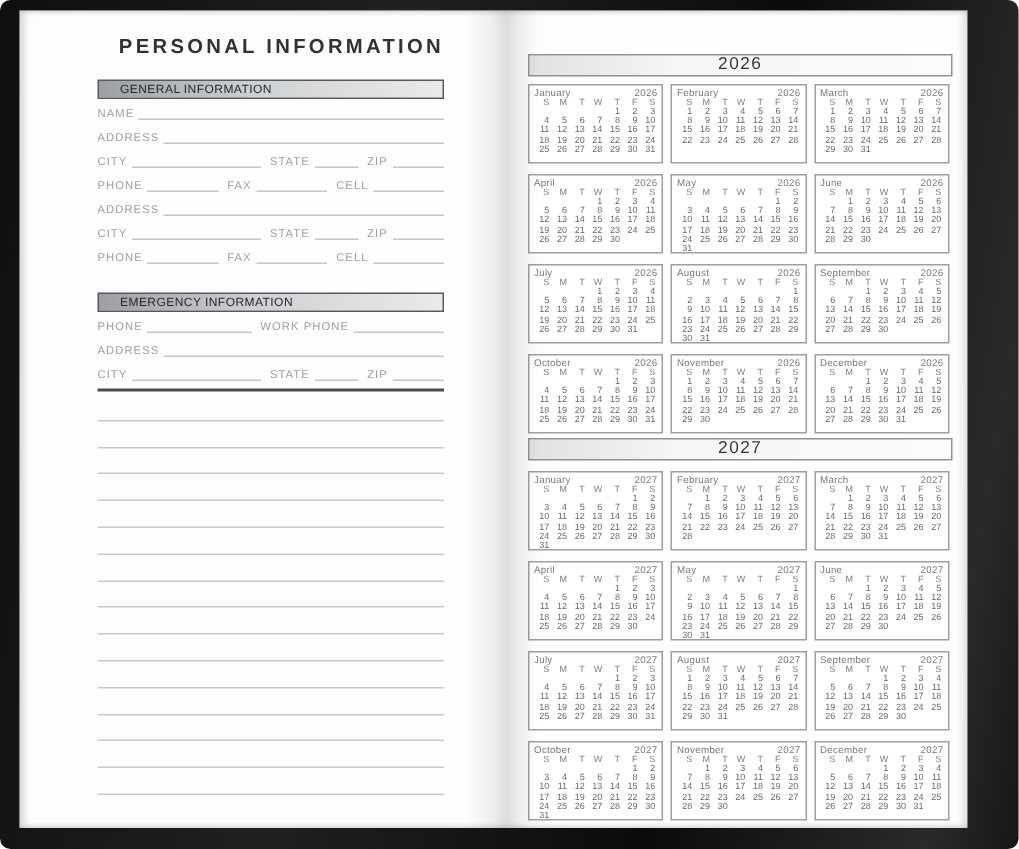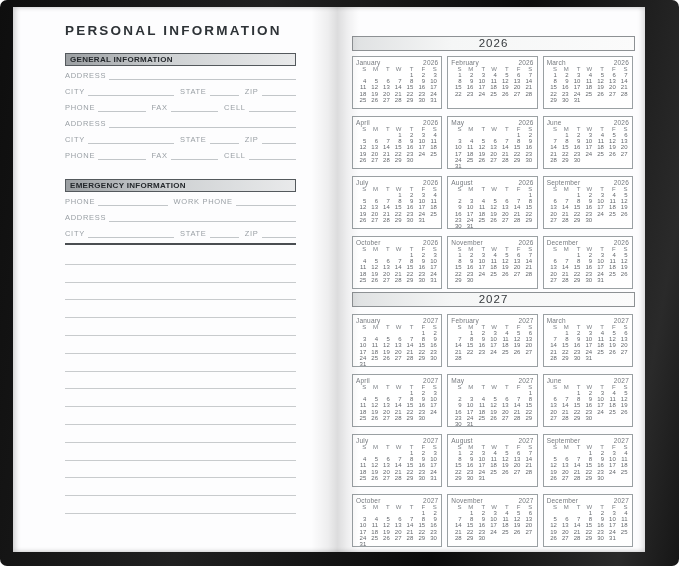--- a/index.html
+++ b/index.html
@@ -16,26 +16,26 @@
           box-shadow:inset 3px 0 5px rgba(0,0,0,.16), inset -3px 0 5px rgba(0,0,0,.12)}
   .gutter{position:absolute;left:298px;top:0;width:48px;height:100%;
           background:linear-gradient(to right,rgba(0,0,0,0),rgba(0,0,0,.06) 35%,rgba(0,0,0,.13) 55%,rgba(0,0,0,.05) 78%,rgba(0,0,0,0))}
 
   .left-page{position:absolute;left:0;top:0;width:319px;height:545px}
   .right-page{position:absolute;left:319px;top:4px;width:313px;height:452px}
   .lp-content{position:absolute;left:52px;top:0;width:231px}
   .rp-content{position:absolute;left:20px;top:0;width:281px;height:545px}
 
   
-  .page-title{margin:16px 0 15px;text-align:left;font-size:13.5px;font-weight:700;
+  .page-title{margin:16px 0 15px;text-align:right;font-size:13.5px;font-weight:700;
               letter-spacing:2.2px;color:#2e3337}
   .section-bar{height:11px;border:1px solid #54595d;
                background:linear-gradient(to right,#9b9fa2,#ced1d3 45%,#e9eaeb);
-               font-size:8px;font-weight:700;color:#24282c;line-height:11px;
-               padding-left:4px;letter-spacing:.3px}
+               font-size:8px;font-weight:400;color:#24282c;line-height:11px;
+               padding-left:14px;letter-spacing:.3px}
   .section{margin-top:0}
   .section + .section{margin-top:17px}
   .form-row{display:flex;align-items:flex-end;height:16px;padding-bottom:2px;box-sizing:border-box}
   .f-label{font-size:7.5px;color:#9aa0a5;letter-spacing:.7px;line-height:8px;
            flex:0 0 auto;padding-right:3px;white-space:nowrap}
   .f-line{flex-grow:1;border-bottom:1px solid #c2c6c9;height:2px;margin-right:6px}
   .f-line:last-child{margin-right:0}
   .divider{margin-top:3px;border-top:2px solid #4a4e52}
   .ruled{padding-top:2px}
   .ruled-line{height:16.8px;border-bottom:1px solid #c8cbcd}
@@ -68,20 +68,24 @@
 <div class="spread">
 
   <div class="left-page">
     <div class="lp-content">
       <div class="page-title">PERSONAL INFORMATION</div>
 
       <div class="section">
         <div class="section-bar">GENERAL INFORMATION</div>
         <div>
             <div class="form-row">
+              <span class="f-label">NAME</span>
+              <span class="f-line" style="flex-grow: 1;"></span>
+            </div>
+            <div class="form-row">
               <span class="f-label">ADDRESS</span>
               <span class="f-line" style="flex-grow: 1;"></span>
             </div>
             <div class="form-row">
               <span class="f-label">CITY</span>
               <span class="f-line" style="flex-grow: 2.5;"></span>
               <span class="f-label">STATE</span>
               <span class="f-line" style="flex-grow: 0.85;"></span>
               <span class="f-label">ZIP</span>
               <span class="f-line" style="flex-grow: 1;"></span>

